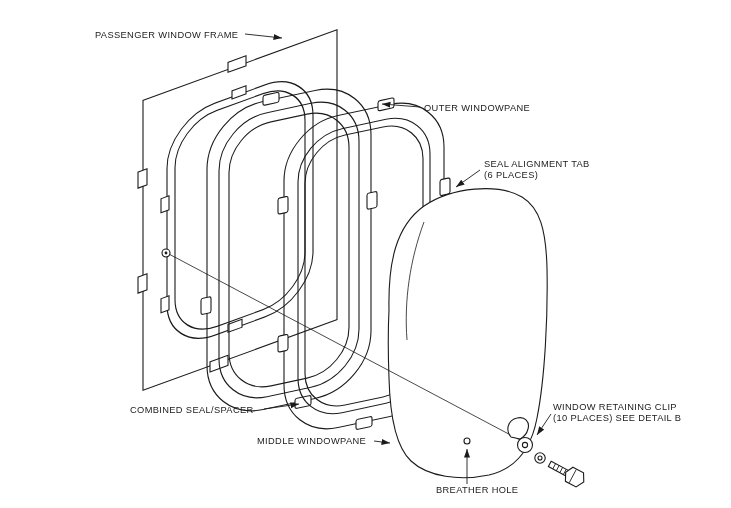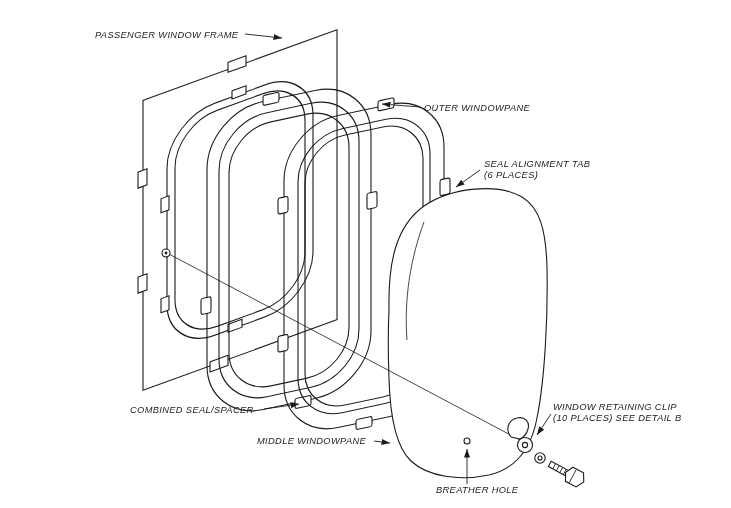--- a/index.html
+++ b/index.html
@@ -2,21 +2,20 @@
 <html><head>
 <meta charset="utf-8">
 <style>
   html,body{margin:0;padding:0;background:#ffffff;}
   .stage{
     position:relative;
     width:731px;height:508px;
     background:#ffffff;
     font-family:"Liberation Sans", sans-serif;
     overflow:hidden;
-    font-style:italic;
   }
   svg{display:block}
   .ink{stroke:#1b1b1b;fill:none;stroke-width:1.1;}
   .ink-thin{stroke:#1b1b1b;fill:none;stroke-width:0.8;}
   .paper{fill:#ffffff;stroke:#1b1b1b;stroke-width:1.1;}
   .lbl{
     font-family:"Liberation Sans", sans-serif;
     font-size:9.3px;
     letter-spacing:0.35px;
     fill:#1b1b1b;

